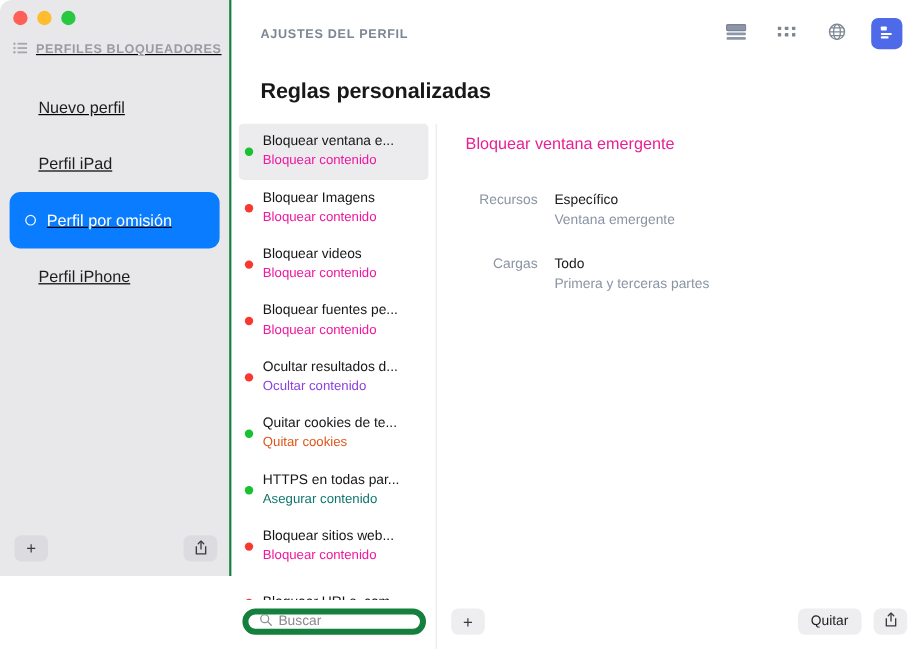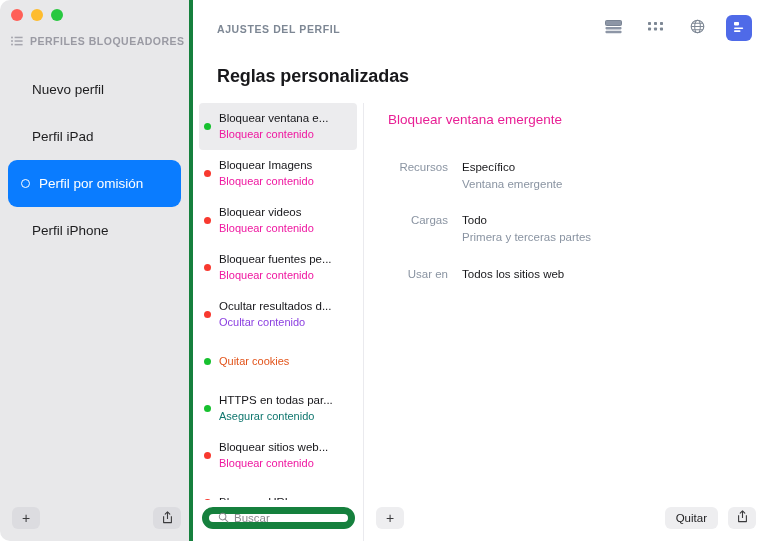--- a/index.html
+++ b/index.html
@@ -14,25 +14,26 @@
     width: 770px; height: 541px;
     background: #ffffff;
     border-radius: 10px;
     overflow: hidden;
     display: flex;
   }
 
   
   .sidebar {
     width: 193px;
-    height: 541px;
+    height: 480px;
     background: #e8e8ea;
     position: relative;
     flex: 0 0 193px;
-    border-right: 4px solid #15803d;
+    border-right: 2px solid #15803d;
+    text-decoration: underline;
   }
   .traffic-lights {
     display: flex;
     gap: 8px;
     padding: 9px 0 0 11px;
     height: 27px;
   }
   .tl { width: 12px; height: 12px; border-radius: 50%; }
   .tl.red { background: #ff5f57; }
   .tl.yellow { background: #febc2e; }
@@ -208,21 +209,21 @@
     left: 0; bottom: 0;
     width: 171px;
     height: 46px;
     display: flex;
     align-items: center;
     padding: 0 9px;
   }
   .search-box {
     flex: 1 1 auto;
     height: 22px;
-    border: 7px solid #15803d;
+    border: 5px solid #15803d;
     border-radius: 11px;
     display: flex;
     align-items: center;
     gap: 5px;
     padding: 0 9px;
     background: #ffffff;
   }
   .search-placeholder {
     font-size: 11.5px;
     color: #8a8a8f;
@@ -456,20 +457,21 @@
             <span class="dot red"></span>
             <div class="rule-texts">
               <div class="rule-title">Ocultar resultados d...</div>
               <div class="rule-sub" style="color:#8b3fe0">Ocultar contenido</div>
             </div>
           </div>
 
           <div class="rule">
             <span class="dot green"></span>
             <div class="rule-texts">
+              <div class="rule-title">Quitar cookies de te...</div>
               <div class="rule-sub" style="color:#e2541b">Quitar cookies</div>
             </div>
           </div>
 
           <div class="rule">
             <span class="dot green"></span>
             <div class="rule-texts">
               <div class="rule-title">HTTPS en todas par...</div>
               <div class="rule-sub" style="color:#0f766e">Asegurar contenido</div>
             </div>
@@ -517,26 +519,20 @@
         </div>
 
         <div class="field-row">
           <div class="field-label">Cargas</div>
           <div class="field-values">
             <div class="field-primary">Todo</div>
             <div class="field-secondary">Primera y terceras partes</div>
           </div>
         </div>
 
-        <div class="field-row">
-          <div class="field-label">Usar en</div>
-          <div class="field-values">
-            <div class="field-primary">Todos los sitios web</div>
-          </div>
-        </div>
 
         <div class="detail-footer">
           <button class="light-sq-btn">+</button>
           <div class="right-group">
             <button class="pill-btn">Quitar</button>
             <button class="light-sq-btn">
               <span>
                 <svg width="11" height="13" viewBox="0 0 11 13">
                   <path d="M5.5 1 L5.5 8" stroke="#3a3a3c" stroke-width="1.1" fill="none"></path>
                   <path d="M3.2 3.2 L5.5 0.9 L7.8 3.2" stroke="#3a3a3c" stroke-width="1.1" fill="none" stroke-linecap="round" stroke-linejoin="round"></path>

